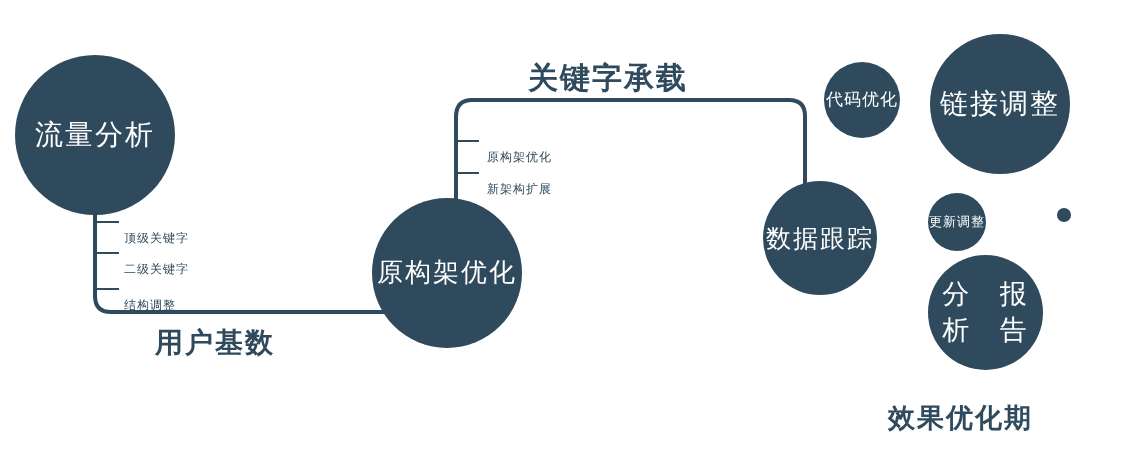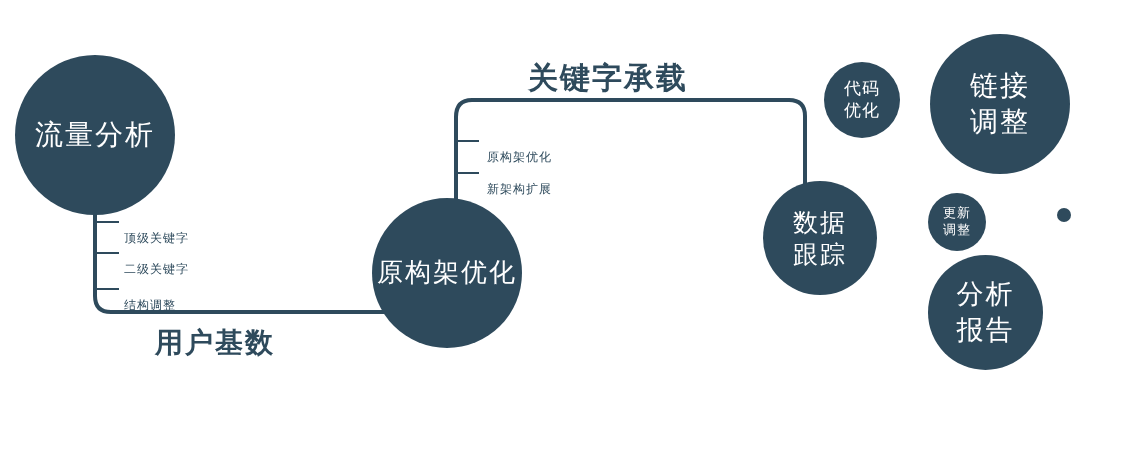--- a/index.html
+++ b/index.html
@@ -21,21 +21,21 @@
     z-index: 1;
     color: var(--primary);
   }
 
   .node {
     position: absolute;
     border-radius: 50%;
     background: var(--primary);
     color: var(--on-dark);
     display: flex;
-    flex-direction: column;
+    flex-direction: row;
     align-items: center;
     justify-content: center;
     text-align: center;
     z-index: 2;
     letter-spacing: 2px;
     line-height: 1.3;
   }
   .node span { display: block; }
 
   .node-traffic  { left: 15px;  top: 55px;  width: 160px; height: 160px; font-size: 28px; }
@@ -124,14 +124,15 @@
   <div class="edge-label label-keyword">关键字承载</div>
   <div class="edge-label label-userbase">用户基数</div>
 
   <div class="branch-label bl-1">顶级关键字</div>
   <div class="branch-label bl-2">二级关键字</div>
   <div class="branch-label bl-3">结构调整</div>
 
   <div class="branch-label bm-1">原构架优化</div>
   <div class="branch-label bm-2">新架构扩展</div>
 
+  <div class="edge-label caption">效果优化期</div>
 
 </div>
 
 </body></html>

